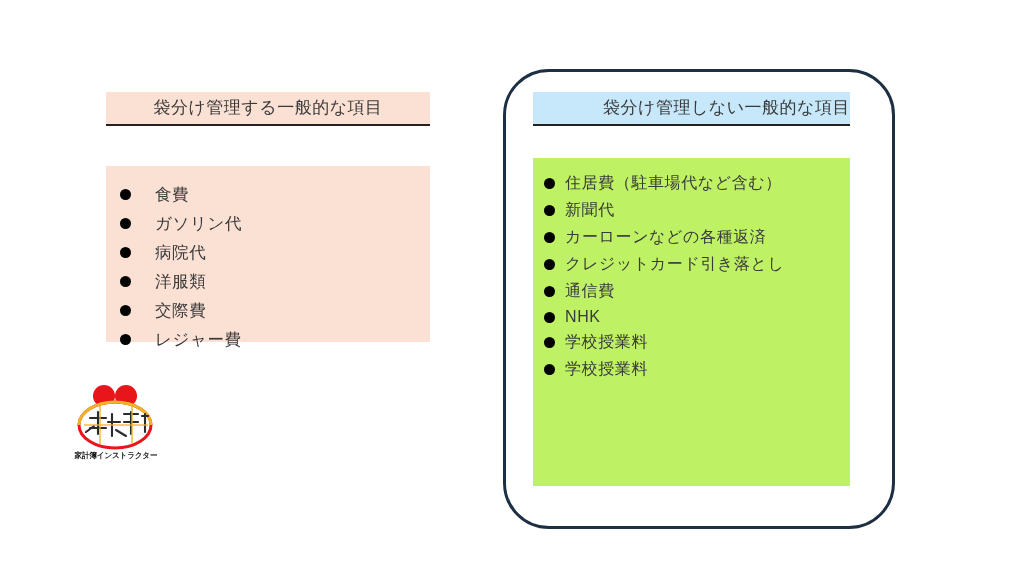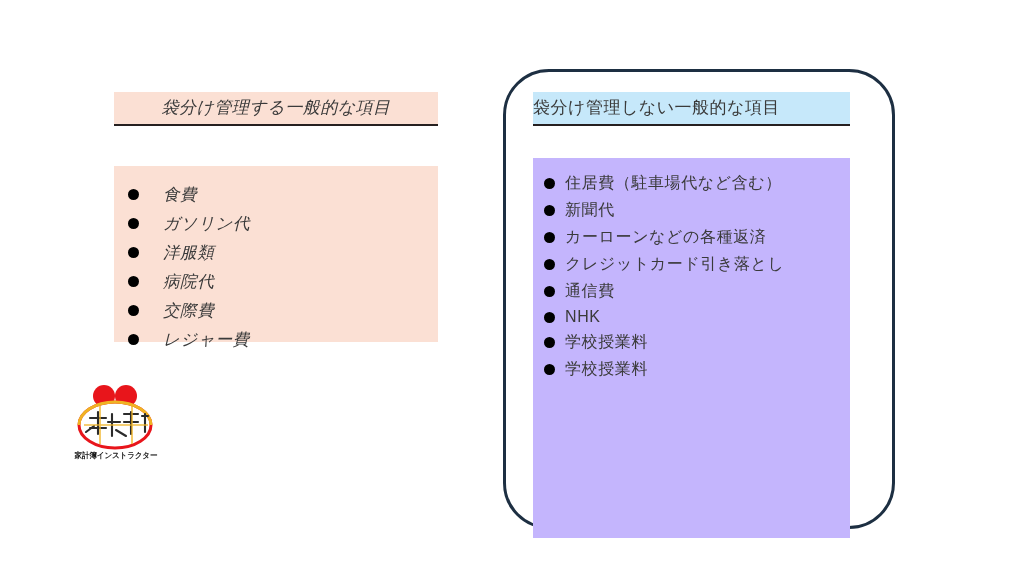--- a/index.html
+++ b/index.html
@@ -16,24 +16,23 @@
   }
 
   .slide {
     position: absolute;
     inset: 0;
   }
 
   
   .col-left {
     position: absolute;
-    left: 114px;
+    left: 106px;
     top: 92px;
     width: 324px;
-    font-style: italic;
   }
 
   .col-left .panel-header {
     background: #FBE0D4;
     border-bottom: 2px solid #262020;
     height: 32px;
     line-height: 32px;
     text-align: center;
     font-size: 17px;
     color: #3a3a3a;
@@ -66,31 +65,31 @@
     left: 533px;
     top: 92px;
     width: 317px;
   }
 
   .col-right .panel-header {
     background: #C6E8FA;
     border-bottom: 2px solid #262020;
     height: 32px;
     line-height: 32px;
-    text-align: left;
+    text-align: right;
     font-size: 17px;
     color: #3a3a3a;
     letter-spacing: 0.5px;
   }
 
   .col-right .panel-body {
     margin-top: 32px;
-    background: #c4b5fd;
+    background: #bef264;
     padding: 12px 0 10px 0;
-    height: 380px;
+    height: 328px;
     box-sizing: border-box;
   }
 
   
   ul.item-list {
     list-style: none;
     margin: 0;
     padding: 0;
   }
 
@@ -163,25 +162,25 @@
         <li>
           <span class="bullet"></span>
           <span class="item-text">食費</span>
         </li>
         <li>
           <span class="bullet"></span>
           <span class="item-text">ガソリン代</span>
         </li>
         <li>
           <span class="bullet"></span>
+          <span class="item-text">病院代</span>
+        </li>
+        <li>
+          <span class="bullet"></span>
           <span class="item-text">洋服類</span>
-        </li>
-        <li>
-          <span class="bullet"></span>
-          <span class="item-text">病院代</span>
         </li>
         <li>
           <span class="bullet"></span>
           <span class="item-text">交際費</span>
         </li>
         <li>
           <span class="bullet"></span>
           <span class="item-text">レジャー費</span>
         </li>
       </ul>

